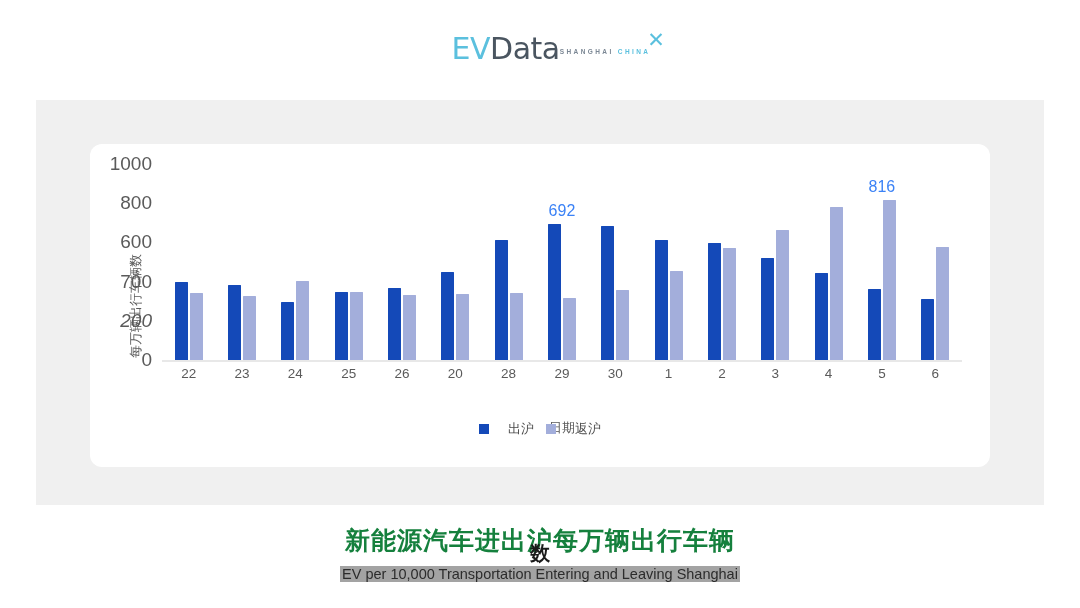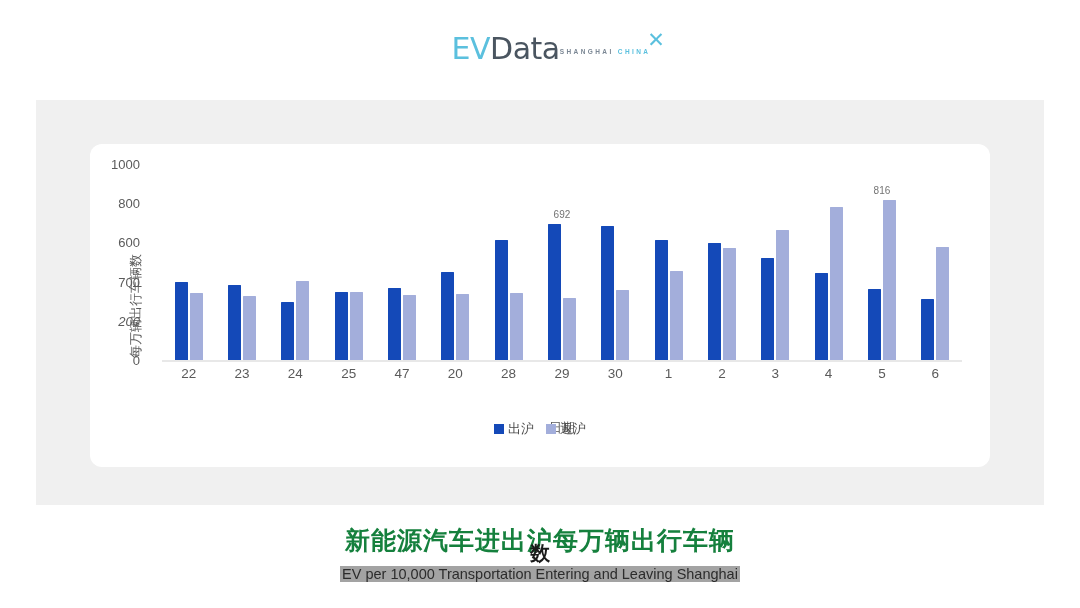--- a/index.html
+++ b/index.html
@@ -90,21 +90,21 @@
   .ylabel {
     position: absolute; left: -6px; top: 50%;
     transform: translateY(-50%) rotate(-90deg); transform-origin: center;
     font-size: 13px; color: #595959; white-space: nowrap;
     font-family: "DejaVu Sans", sans-serif;
   }
   .yticks {
     position: absolute; left: 24px; top: 20px; width: 42px; height: 196px;
   }
   .ytick {
-    position: absolute; right: 16px; font-size: 13px; color: #5a5a5a;
+    position: absolute; right: 4px; font-size: 19px; color: #5a5a5a;
     transform: translateY(-50%); font-family: "Liberation Sans", sans-serif;
   }
   .plot {
     position: absolute; left: 72px; top: 20px;
     width: 800px; height: 196px;
   }
   .axis-line {
     position: absolute; left: 72px; top: 216px; width: 800px; height: 2px;
     background: #e8e8e8;
   }
@@ -115,42 +115,42 @@
   .group {
     flex: 1 1 0; height: 100%;
     display: flex; align-items: flex-end; justify-content: center; gap: 2px;
     position: relative;
   }
   .bar { width: 13px; border-radius: 0.5px; }
   .bar.out { background: #1449b8; }
   .bar.back { background: #a3aedb; }
   .bar-label {
     position: absolute; left: 50%; transform: translateX(-50%);
-    font-size: 10px; color: #737373; white-space: nowrap;
+    font-size: 16px; color: #3b82f6; white-space: nowrap;
     font-family: "Liberation Sans", sans-serif;
   }
   .xticks {
     position: absolute; left: 72px; top: 222px; width: 800px;
     display: flex;
   }
   .xtick {
     flex: 1 1 0; text-align: center; font-size: 13.5px; color: #5a5a5a;
     font-family: "Liberation Sans", sans-serif;
   }
   .xlabel {
     position: absolute; left: 72px; top: 244px; width: 800px;
     text-align: center; font-size: 13px; color: #595959;
     font-family: "DejaVu Sans", sans-serif;
     margin-top: 31px;
   }
   .legend {
     position: absolute; left: 0; top: 276px; width: 900px;
     display: flex; align-items: center; justify-content: center; gap: 12px;
   }
-  .legend-item { display: flex; align-items: center; gap: 4px; }
+  .legend-item { display: flex; align-items: center; gap: 19px; }
   .legend-swatch { width: 10px; height: 10px; }
   .legend-text {
     font-size: 13px; color: #4a4a4a;
     font-family: "DejaVu Sans", sans-serif;
   }
 
   
   .caption { position: absolute; left: 0; top: 524px; width: 1080px; text-align: center; }
   .caption-cn {
     position: relative; display: inline-block;
@@ -270,21 +270,21 @@
               </div>
             </div>
         </div>
 
         <div class="axis-line"></div>
         <div class="xticks" id="xticks">
             <div class="xtick">22</div>
             <div class="xtick">23</div>
             <div class="xtick">24</div>
             <div class="xtick">25</div>
-            <div class="xtick">47</div>
+            <div class="xtick">26</div>
             <div class="xtick">20</div>
             <div class="xtick">28</div>
             <div class="xtick">29</div>
             <div class="xtick">30</div>
             <div class="xtick">1</div>
             <div class="xtick">2</div>
             <div class="xtick">3</div>
             <div class="xtick">4</div>
             <div class="xtick">5</div>
             <div class="xtick">6</div>

